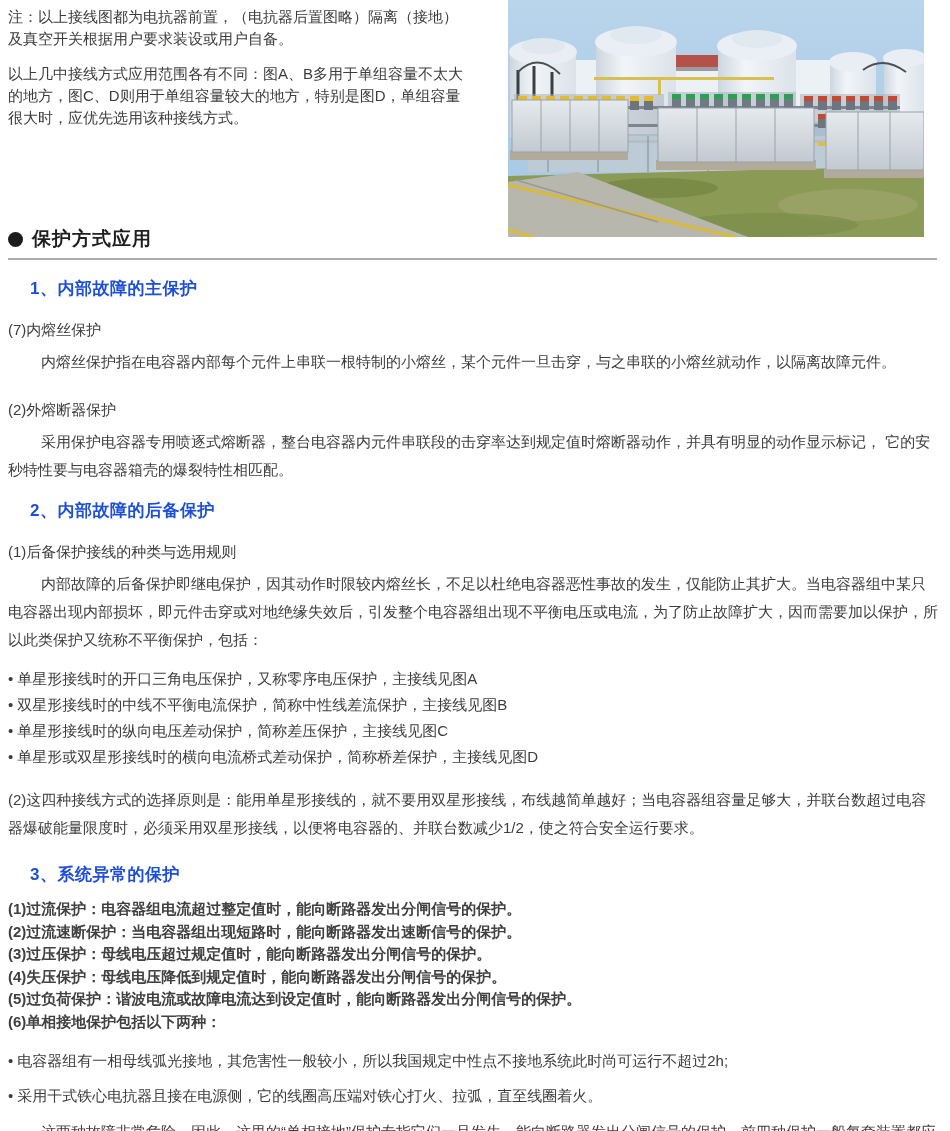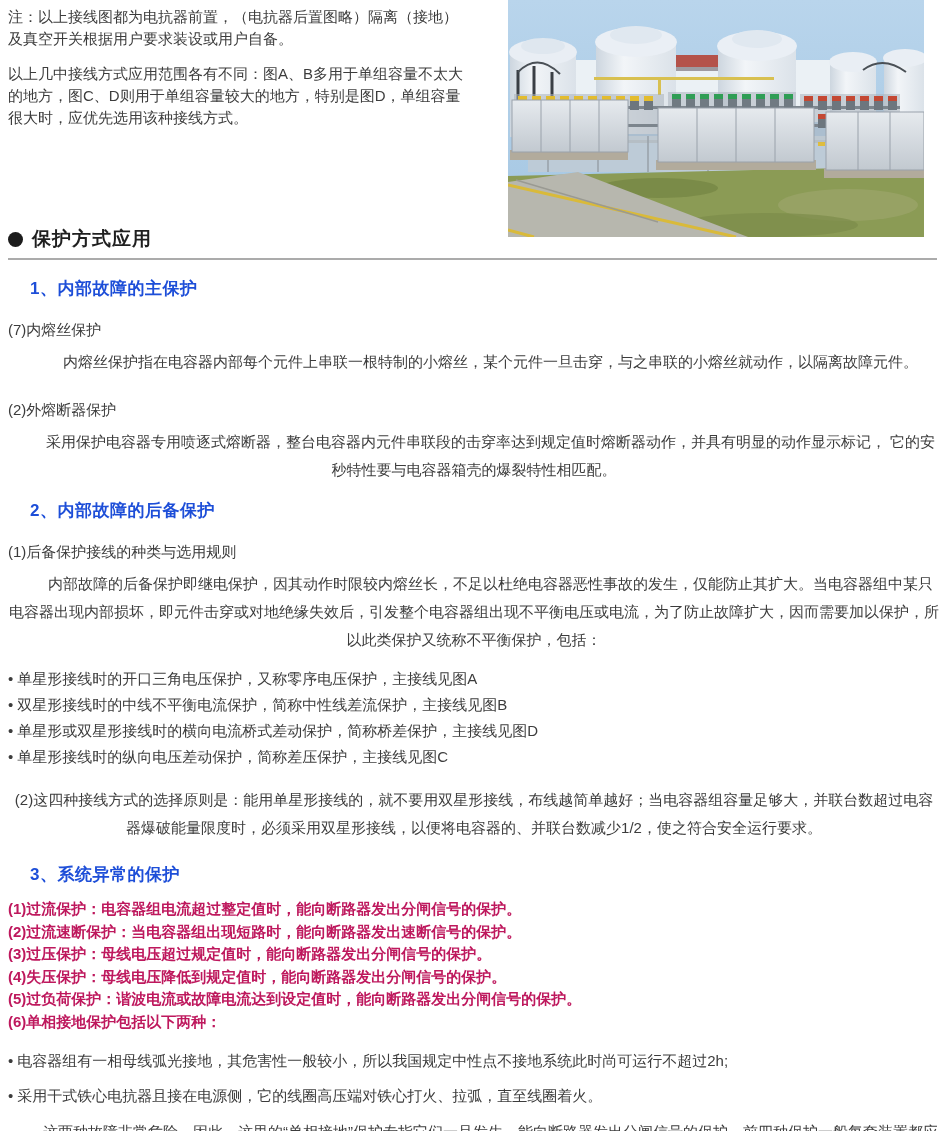--- a/index.html
+++ b/index.html
@@ -19,27 +19,27 @@
 
   .section-header{position:absolute;left:8px;top:226px;display:flex;align-items:center;justify-content:space-between;}
   .dot{width:15px;height:15px;border-radius:50%;background:#1c1c1c;margin-right:9px;}
   .section-title{font-size:19px;font-weight:bold;color:#1f1f1f;letter-spacing:1px;}
   .rule{position:absolute;left:8px;top:258px;width:929px;border-top:2px solid #ababab;}
 
   
   .content{position:absolute;left:8px;top:262px;width:932px;}
   h3.num{font-size:17px;font-weight:bold;color:#1d4ed8;margin:16px 0 0 22px;line-height:22px;letter-spacing:0.5px;}
   .label{font-size:15px;color:#3c3c3c;margin-top:20px;line-height:20px;}
-  p.body{font-size:15px;color:#3c3c3c;line-height:28px;margin:8px 0 0 0;text-indent:2.2em;text-align:center;}
+  p.body{font-size:15px;color:#3c3c3c;line-height:28px;margin:8px 0 0 0;text-indent:2.2em;}
   p.body.noindent{text-indent:0;}
   .blist{margin-top:12px;}
   .bullet-row{font-size:15px;color:#3c3c3c;line-height:26px;}
   .bullet-row .b{margin-right:4px;}
   .boldlist{margin-top:12px;}
-  .bold-row{font-size:15px;font-weight:bold;color:#be185d;line-height:22.6px;}
+  .bold-row{font-size:15px;font-weight:bold;color:#404040;line-height:22.6px;}
   .sp-bullet{margin-top:14px;font-size:15px;color:#3c3c3c;line-height:21px;}
   .sp-bullet .b{margin-right:4px;}
   p.closing{margin-top:12px;}
 </style>
 </head>
 <body>
 
 <div class="page">
 
   <div class="top">
@@ -287,22 +287,22 @@
     <div class="label" style="margin-top:24px">(2)外熔断器保护</div>
     <p class="body">采用保护电容器专用喷逐式熔断器，整台电容器内元件串联段的击穿率达到规定值时熔断器动作，并具有明显的动作显示标记， 它的安秒特性要与电容器箱壳的爆裂特性相匹配。</p>
 
     <h3 class="num">2、内部故障的后备保护</h3>
     <div class="label">(1)后备保护接线的种类与选用规则</div>
     <p class="body">内部故障的后备保护即继电保护，因其动作时限较内熔丝长，不足以杜绝电容器恶性事故的发生，仅能防止其扩大。当电容器组中某只电容器出现内部损坏，即元件击穿或对地绝缘失效后，引发整个电容器组出现不平衡电压或电流，为了防止故障扩大，因而需要加以保护，所以此类保护又统称不平衡保护，包括：</p>
 
     <div class="blist">
       <div class="bullet-row"><span class="b">•</span><span>单星形接线时的开口三角电压保护，又称零序电压保护，主接线见图A</span></div>
       <div class="bullet-row"><span class="b">•</span><span>双星形接线时的中线不平衡电流保护，简称中性线差流保护，主接线见图B</span></div>
+      <div class="bullet-row"><span class="b">•</span><span>单星形接线时的纵向电压差动保护，简称差压保护，主接线见图C</span></div>
       <div class="bullet-row"><span class="b">•</span><span>单星形或双星形接线时的横向电流桥式差动保护，简称桥差保护，主接线见图D</span></div>
-      <div class="bullet-row"><span class="b">•</span><span>单星形接线时的纵向电压差动保护，简称差压保护，主接线见图C</span></div>
     </div>
 
     <p class="body noindent" style="margin-top:16px">(2)这四种接线方式的选择原则是：能用单星形接线的，就不要用双星形接线，布线越简单越好；当电容器组容量足够大，并联台数超过电容器爆破能量限度时，必须采用双星形接线，以便将电容器的、并联台数减少1/2，使之符合安全运行要求。</p>
 
     <h3 class="num" style="margin-top:22px">3、系统异常的保护</h3>
 
     <div class="boldlist">
       <div class="bold-row">(1)过流保护：电容器组电流超过整定值时，能向断路器发出分闸信号的保护。</div>
       <div class="bold-row">(2)过流速断保护：当电容器组出现短路时，能向断路器发出速断信号的保护。</div>
       <div class="bold-row">(3)过压保护：母线电压超过规定值时，能向断路器发出分闸信号的保护。</div>

